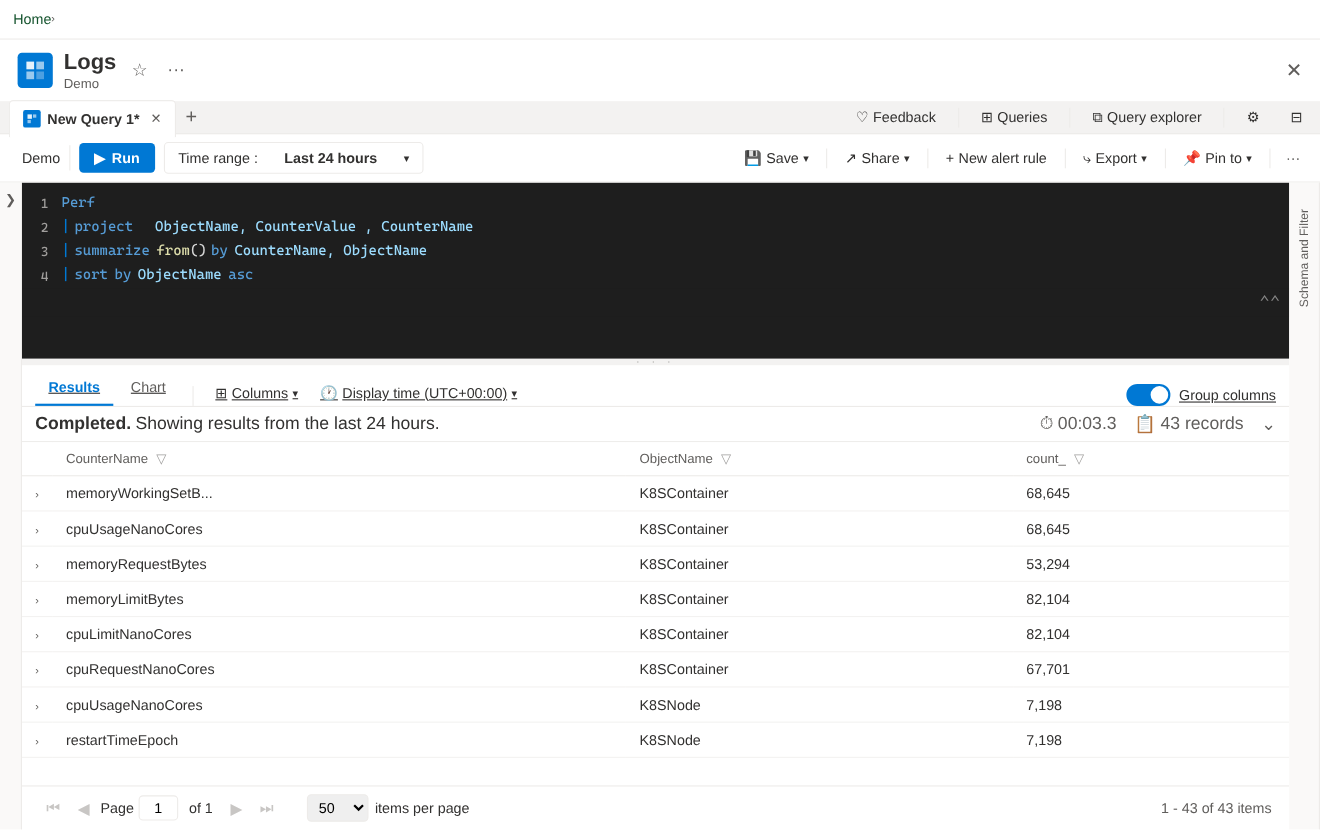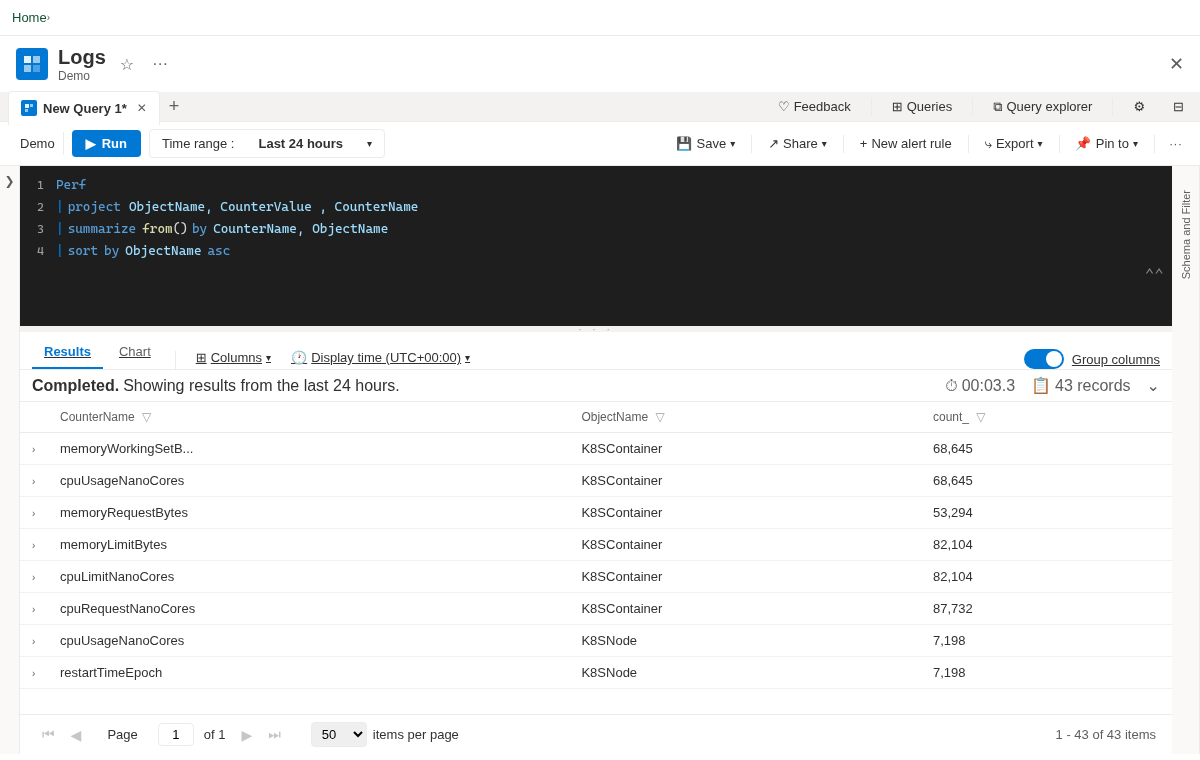--- a/index.html
+++ b/index.html
@@ -231,21 +231,21 @@
 
     <div class="editor-wrapper">
       <div class="code-line">
         <span class="line-number">1</span>
         <span style="color:#569cd6;">Perf</span>
       </div>
       <div class="code-line">
         <span class="line-number">2</span>
         <span class="line-pipe">|</span>
         <span style="color:#569cd6;">project</span>
-        <span style="color:#9cdcfe; margin-left:8px;">ObjectName, CounterValue , CounterName</span>
+        <span style="color:#9cdcfe; margin-left:20px;">ObjectName, CounterValue , CounterName</span>
       </div>
       <div class="code-line">
         <span class="line-number">3</span>
         <span class="line-pipe">|</span>
         <span style="color:#569cd6;">summarize</span>
         <span style="color:#dcdcaa; margin-left:6px;">from</span>
         <span style="color:#d4d4d4;">()</span>
         <span style="color:#569cd6; margin-left:4px;">by</span>
         <span style="color:#9cdcfe; margin-left:6px;">CounterName, ObjectName</span>
       </div>
@@ -364,21 +364,21 @@
     <td>cpuLimitNanoCores</td>
     <td>K8SContainer</td>
     <td>82,104</td>
   </tr>
               <tr>
     <td class="expand-col">
       <span class="row-expand">›</span>
     </td>
     <td>cpuRequestNanoCores</td>
     <td>K8SContainer</td>
-    <td>87,732</td>
+    <td>67,701</td>
   </tr>
               <tr>
     <td class="expand-col">
       <span class="row-expand">›</span>
     </td>
     <td>cpuUsageNanoCores</td>
     <td>K8SNode</td>
     <td>7,198</td>
   </tr>
               <tr>
@@ -390,21 +390,21 @@
     <td>7,198</td>
   </tr>
             </tbody>
         </table>
       </div>
 
       <div class="pagination">
         <div class="page-nav">
           <span class="page-nav-btn disabled">⏮</span>
           <span class="page-nav-btn disabled">◀</span>
-          <span style="margin:0 16px;">Page</span>
+          <span style="margin:0 0;">Page</span>
           <input class="page-input" value="1" style="">
           <span class="page-of">of 1</span>
           <span class="page-nav-btn disabled">▶</span>
           <span class="page-nav-btn disabled">⏭</span>
         </div>
         <div class="items-per-page">
           <select class="per-page-select">
             <option>50</option>
             <option>100</option>
             <option>200</option>

